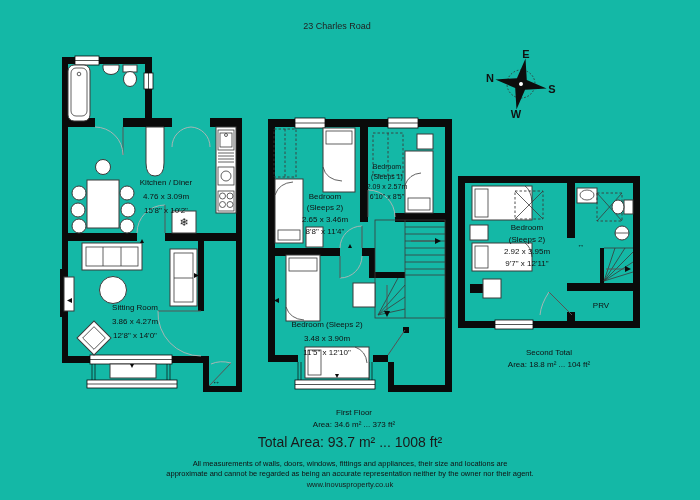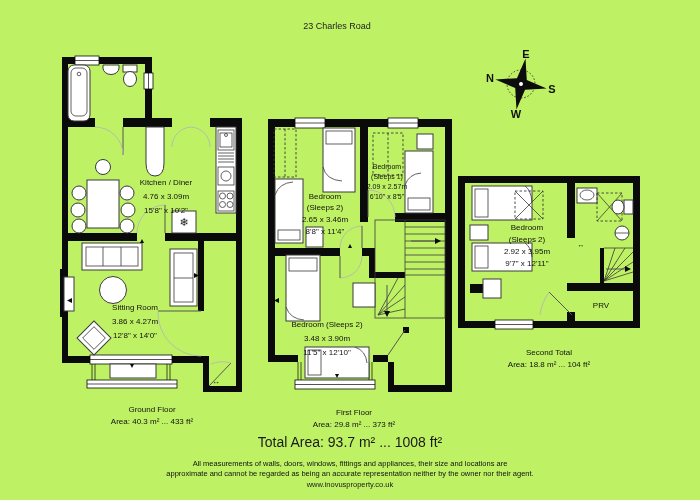--- a/index.html
+++ b/index.html
@@ -1,16 +1,16 @@
 <!DOCTYPE html>
 <html><head>
 <meta charset="utf-8">
 <style>
   html,body{margin:0;padding:0;background:#fff;}
-  #page{position:relative;width:700px;height:500px;background:#bef264;overflow:hidden;
+  #page{position:relative;width:700px;height:500px;background:#14b8a6;overflow:hidden;
         font-family:"Liberation Sans",sans-serif;color:#1a1a1a;}
   .abs{position:absolute;}
   .ctr{text-align:center;}
   #title{top:21px;left:137px;width:400px;font-size:9px;color:#222;}
   .floor-label{font-size:8px;line-height:11.5px;color:#111;}
   #ground-label{top:404px;left:52px;width:200px;}
   #first-label{top:407px;left:254px;width:200px;}
   #second-label{top:347px;left:449px;width:200px;}
   #footer-total{top:434px;left:0;width:700px;font-size:14px;}
   #footer-disc{top:459px;left:0;width:700px;font-size:7.5px;line-height:10px;color:#111;}
@@ -317,27 +317,23 @@
     </g>
     <g>
       <text class="rlabel" x="72" y="58">Bedroom</text>
       <text class="rlabel" x="72" y="70">(Sleeps 2)</text>
       <text class="rlabel" x="72" y="82">2.92 x 3.95m</text>
       <text class="rlabel" x="72" y="94">9'7" x 12'11"</text>
     </g>
     <text class="rlabel" x="146" y="136">PRV</text>
   </svg>
 
-  <div id="ground-label" class="abs ctr floor-label">
-    <div>Ground Floor</div>
-    <div>Area: 40.3 m² ... 433 ft²</div>
-  </div>
   <div id="first-label" class="abs ctr floor-label">
     <div>First Floor</div>
-    <div>Area: 29.8 m² ... 373 ft²</div>
+    <div>Area: 34.6 m² ... 373 ft²</div>
   </div>
   <div id="second-label" class="abs ctr floor-label">
     <div>Second Total</div>
     <div>Area: 18.8 m² ... 104 ft²</div>
   </div>
 
   <div id="footer-total" class="abs ctr">Total Area: 93.7 m² ... 1008 ft²</div>
   <div id="footer-url" class="abs ctr">www.inovusproperty.co.uk</div>
   <div id="footer-disc" class="abs ctr">
     <div>All measurements of walls, doors, windows, fittings and appliances, their size and locations are</div>

